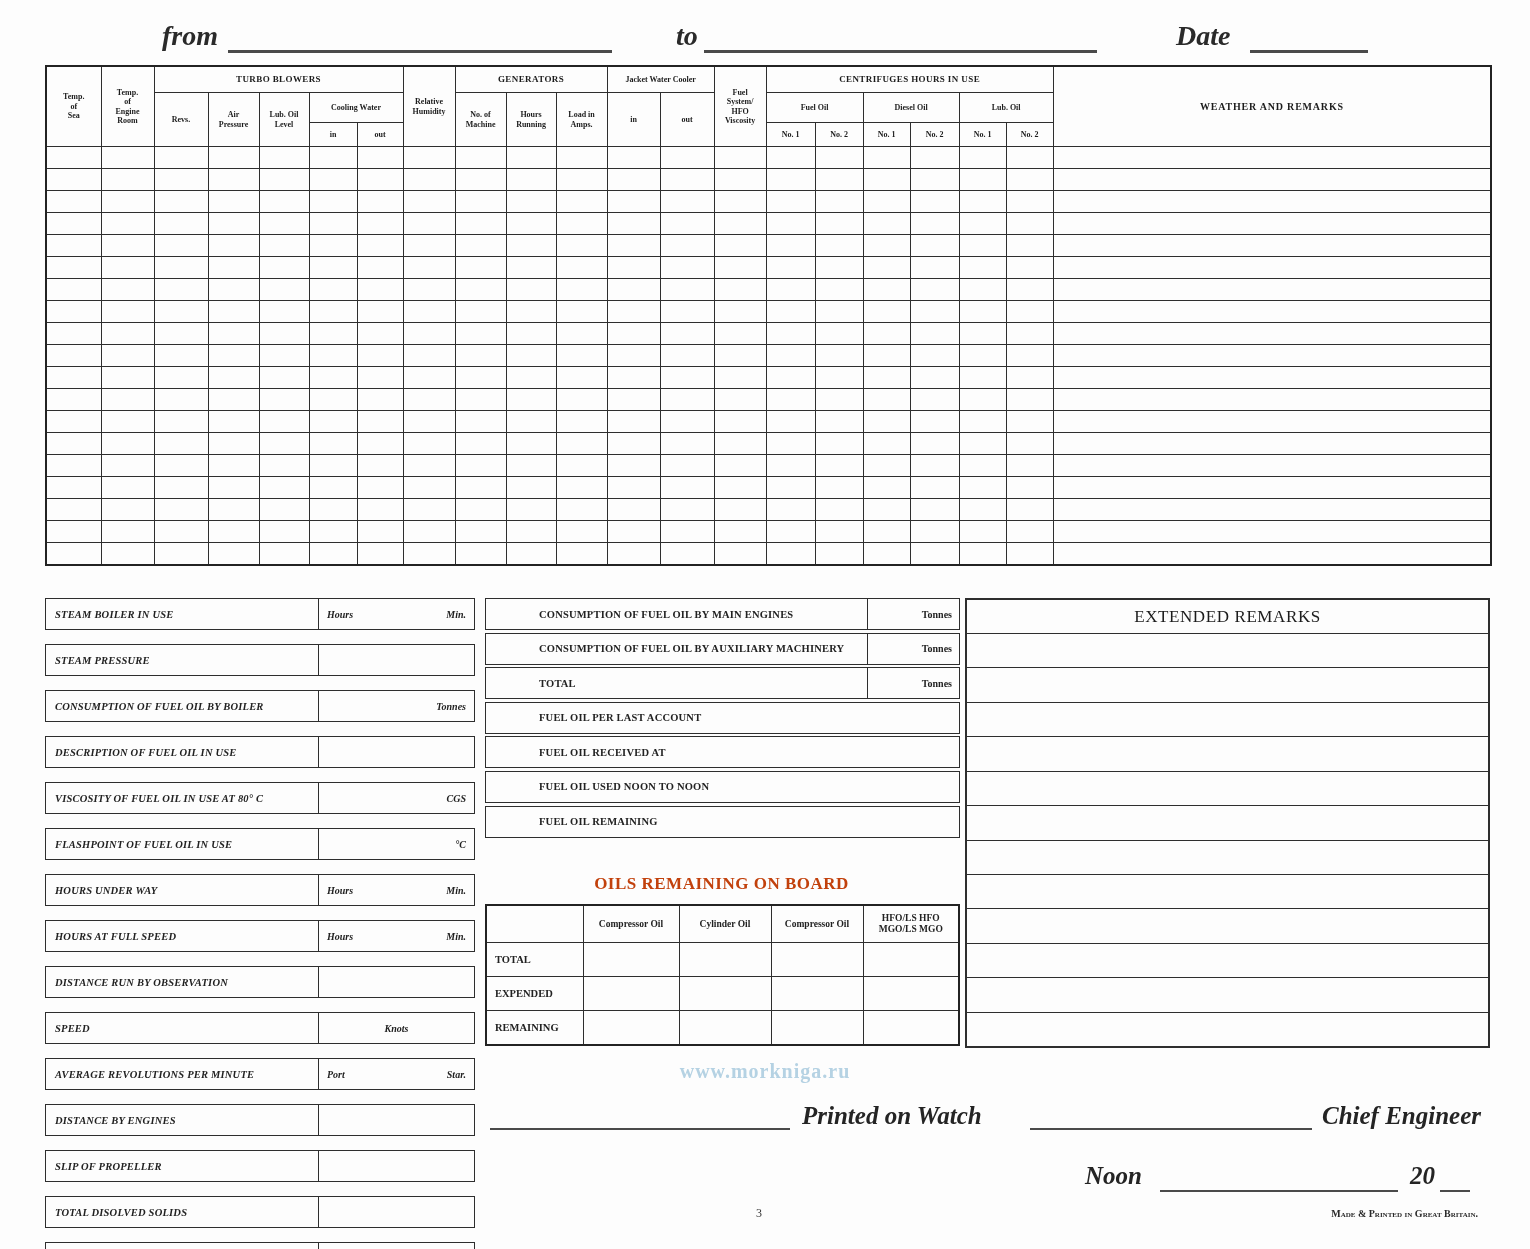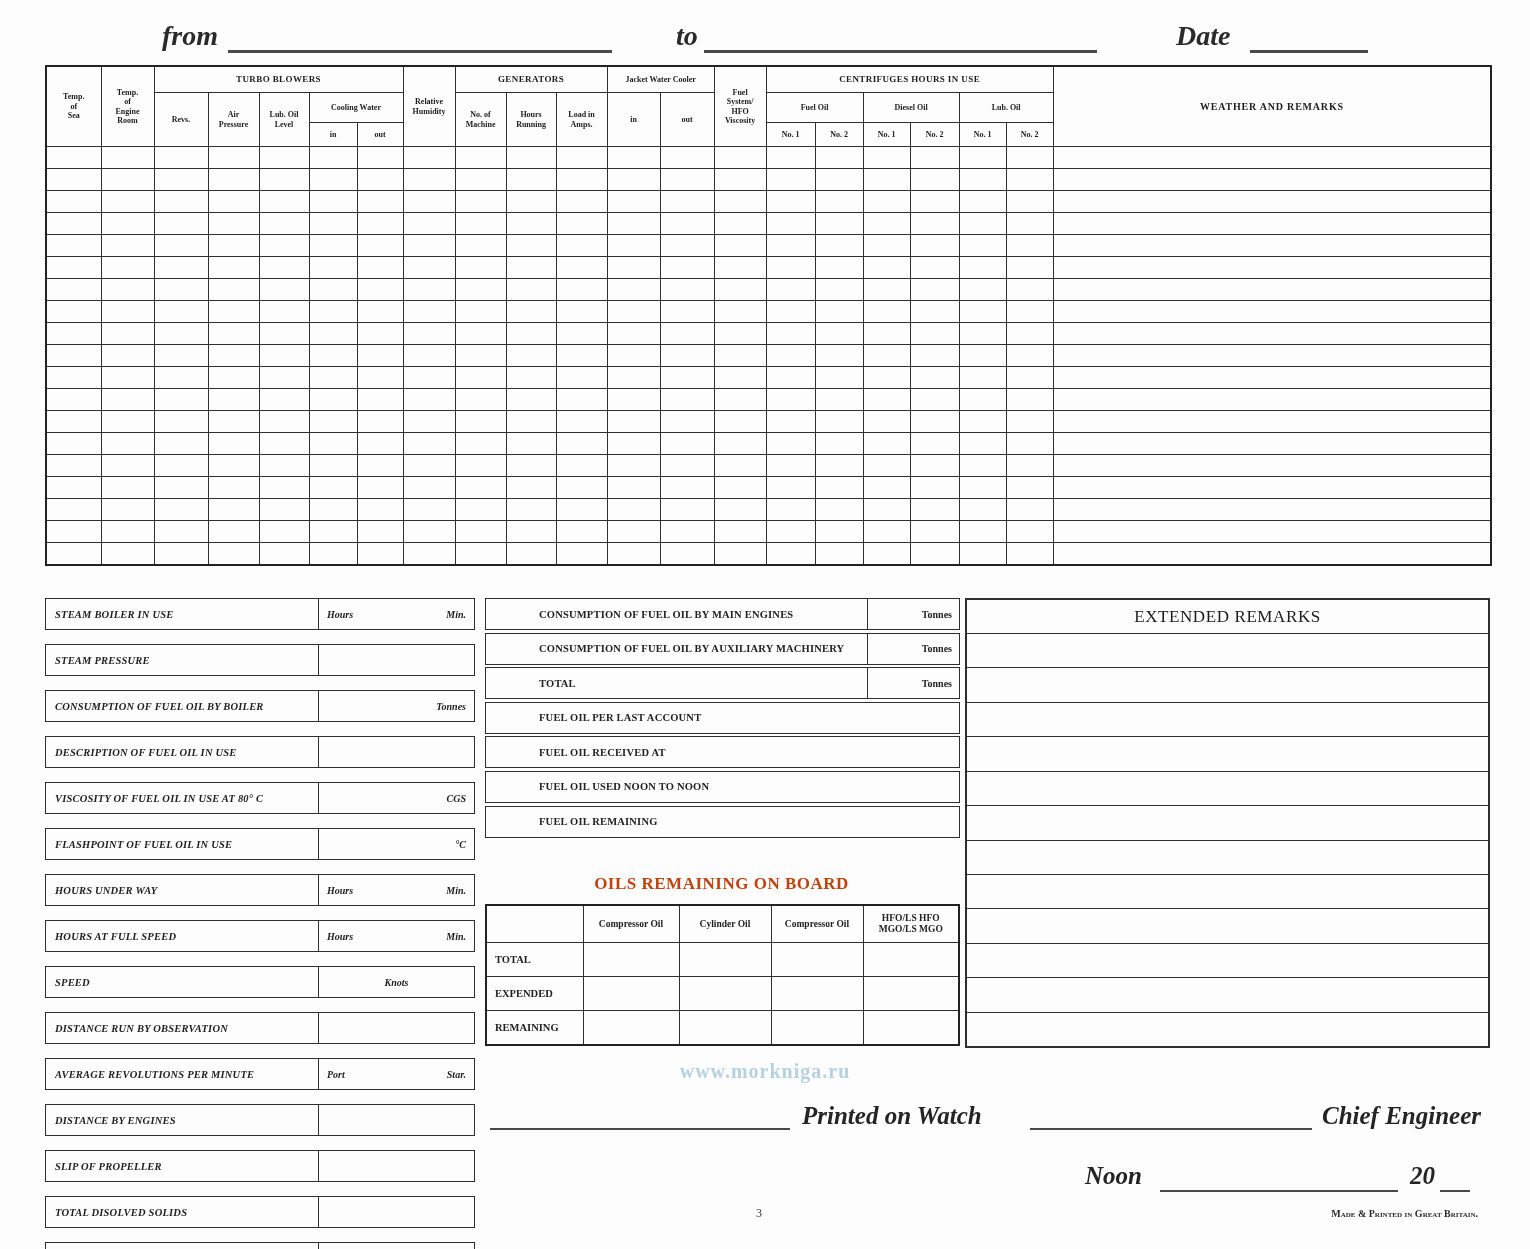--- a/index.html
+++ b/index.html
@@ -644,31 +644,31 @@
         </div>
       </div>
       <div class="lrow">
         <div class="lbl">HOURS AT FULL SPEED</div>
         <div class="val">
           <span>Hours</span>
           <span>Min.</span>
         </div>
       </div>
       <div class="lrow">
+        <div class="lbl">DISTANCE RUN BY OBSERVATION</div>
+        <div class="val">
+          <span></span>
+          <span></span>
+        </div>
+      </div>
+      <div class="lrow">
         <div class="lbl">SPEED</div>
         <div class="val center">
           <span></span>
           <span>Knots</span>
-        </div>
-      </div>
-      <div class="lrow">
-        <div class="lbl">DISTANCE RUN BY OBSERVATION</div>
-        <div class="val">
-          <span></span>
-          <span></span>
         </div>
       </div>
       <div class="lrow">
         <div class="lbl">AVERAGE REVOLUTIONS PER MINUTE</div>
         <div class="val">
           <span>Port</span>
           <span>Star.</span>
         </div>
       </div>
       <div class="lrow">

